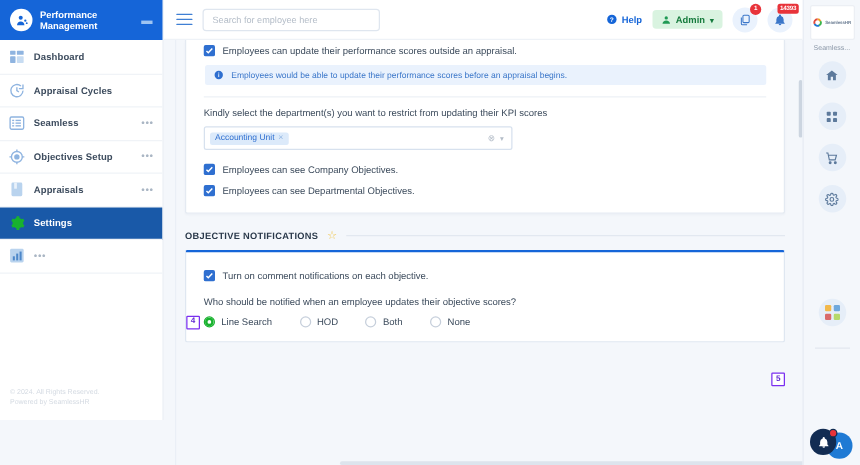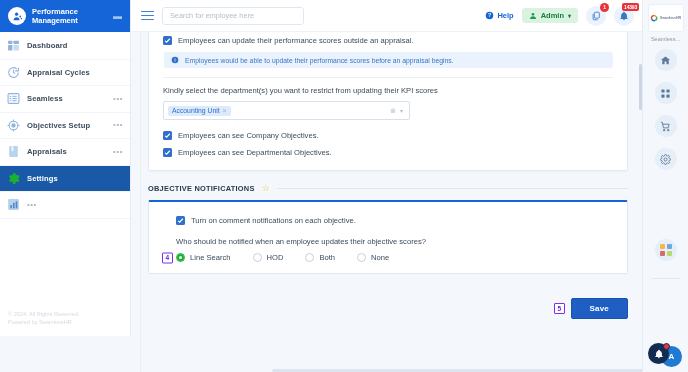--- a/index.html
+++ b/index.html
@@ -128,21 +128,21 @@
   .sel-caret { font-size: 6px; color: #b4bdc8; }
 
   
   .sect-head { display: flex; align-items: center; gap: 7px; margin: 13px 0 7px; }
   .sect-title { font-size: 7.4px; font-weight: bold; color: #2b3a4b; letter-spacing: .25px; }
   .star { color: #f0c54a; font-size: 9px; line-height: 9px; }
   .sect-rule { flex: 1; height: 1px; background: #e2e8f0; }
 
   .panel {
     background: #fff; border: 1px solid #dfe7f1; border-top: 2px solid #1565d8;
-    border-radius: 2px; padding: 10px 27px 11px;
+    border-radius: 2px; padding: 10px 14px 11px;
   }
   .qtext { font-size: 7.6px; color: #3c4b5c; margin: 8px 0 7px; }
 
   .radios { display: flex; align-items: center; gap: 0; position: relative; }
   .radio-item { display: flex; align-items: center; gap: 5px; margin-right: 22px; }
   .rdo { width: 9px; height: 9px; border-radius: 50%; border: 1.4px solid #c6cfdb; flex: 0 0 9px; background: #fff; }
   .rdo.on {
     border-color: #18b22e; background: #fff;
     box-shadow: inset 0 0 0 2px #18b22e, inset 0 0 0 3px #fff;
   }
@@ -475,21 +475,20 @@
             <label class="radio-item">
               <span class="rdo"></span>
               <span class="rdo-label">None</span>
             </label>
           </div>
 
         </div>
 
         <div class="save-row">
           <span class="marker">5</span>
-          <button class="save-btn">Save</button>
         </div>
 
       </div>
       <div class="vscroll"></div>
     </div>
 
     <div class="hscroll"></div>
   </div>
 
   <div class="rail">

